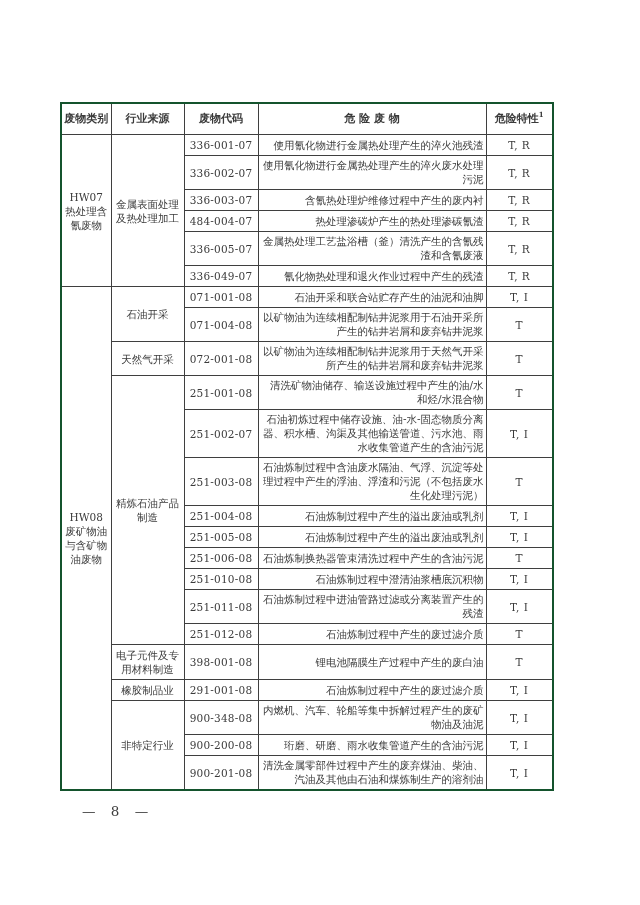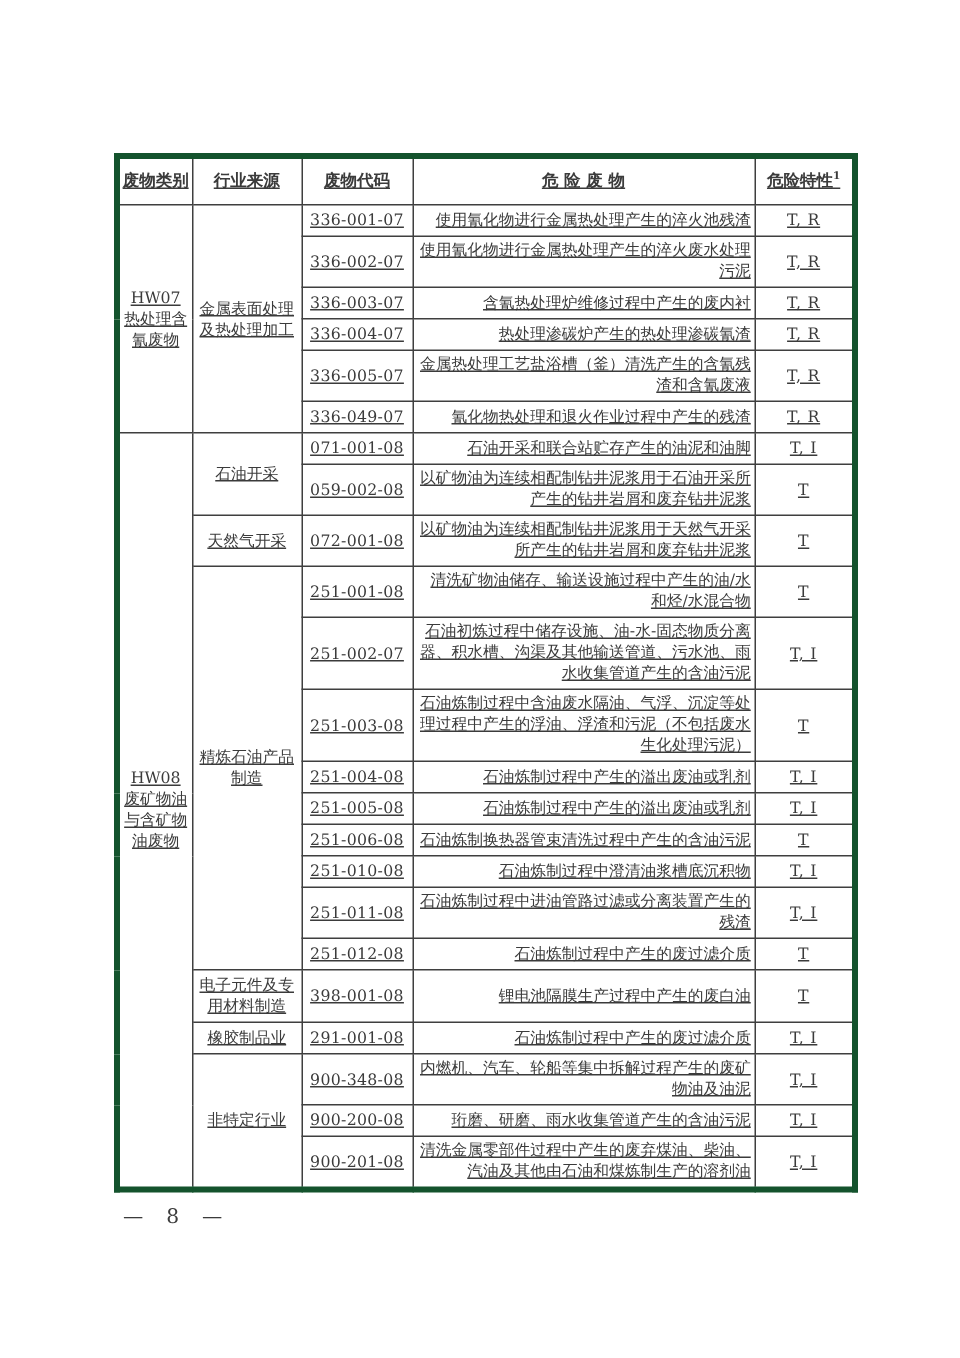--- a/index.html
+++ b/index.html
@@ -16,27 +16,26 @@
     overflow: hidden;
   }
   .page {
     position: absolute;
     left: 0; top: 0;
     width: 640px; height: 905px;
     background: #ffffff;
   }
   table.waste-table {
     position: absolute;
-    left: 76px;
+    left: 60px;
     top: 102px;
     width: 492px;
     border-collapse: collapse;
     table-layout: fixed;
-    border: 4px solid #14532d;
-    text-decoration: underline;
+    border: 2px solid #14532d;
   }
   .waste-table th, .waste-table td {
     border: 1px solid #3f3f3f;
     vertical-align: middle;
     font-size: 10.5px;
     line-height: 14px;
     padding: 3px 2px;
     overflow: hidden;
   }
   .waste-table th {
@@ -110,21 +109,21 @@
           <td class="code">336-002-07</td>
           <td class="desc">使用氰化物进行金属热处理产生的淬火废水处理污泥</td>
           <td class="haz">T, R</td>
         </tr>
         <tr>
           <td class="code">336-003-07</td>
           <td class="desc">含氰热处理炉维修过程中产生的废内衬</td>
           <td class="haz">T, R</td>
         </tr>
         <tr>
-          <td class="code">336-004-07</td>
+          <td class="code">484-004-07</td>
           <td class="desc">热处理渗碳炉产生的热处理渗碳氰渣</td>
           <td class="haz">T, R</td>
         </tr>
         <tr>
           <td class="code">336-005-07</td>
           <td class="desc">金属热处理工艺盐浴槽（釜）清洗产生的含氰残渣和含氰废液</td>
           <td class="haz">T, R</td>
         </tr>
         <tr>
           <td class="code">336-049-07</td>
@@ -135,21 +134,21 @@
           <td class="cat" rowspan="17">HW08
 废矿物油
 与含矿物
 油废物</td>
           <td class="ind" rowspan="2">石油开采</td>
           <td class="code">071-001-08</td>
           <td class="desc">石油开采和联合站贮存产生的油泥和油脚</td>
           <td class="haz">T, I</td>
         </tr>
         <tr>
-          <td class="code">059-002-08</td>
+          <td class="code">071-004-08</td>
           <td class="desc">以矿物油为连续相配制钻井泥浆用于石油开采所产生的钻井岩屑和废弃钻井泥浆</td>
           <td class="haz">T</td>
         </tr>
         <tr>
           <td class="ind" rowspan="1">天然气开采</td>
           <td class="code">072-001-08</td>
           <td class="desc">以矿物油为连续相配制钻井泥浆用于天然气开采所产生的钻井岩屑和废弃钻井泥浆</td>
           <td class="haz">T</td>
         </tr>
         <tr>

